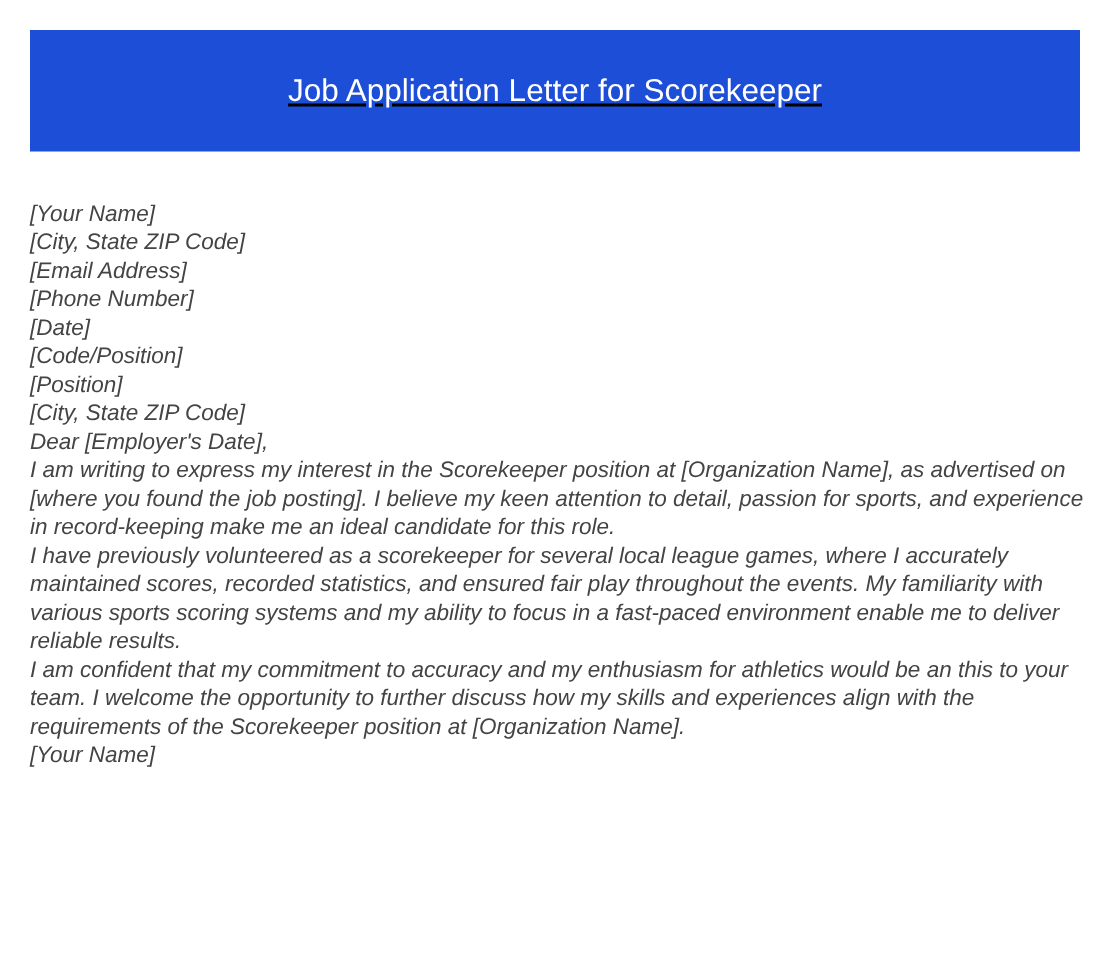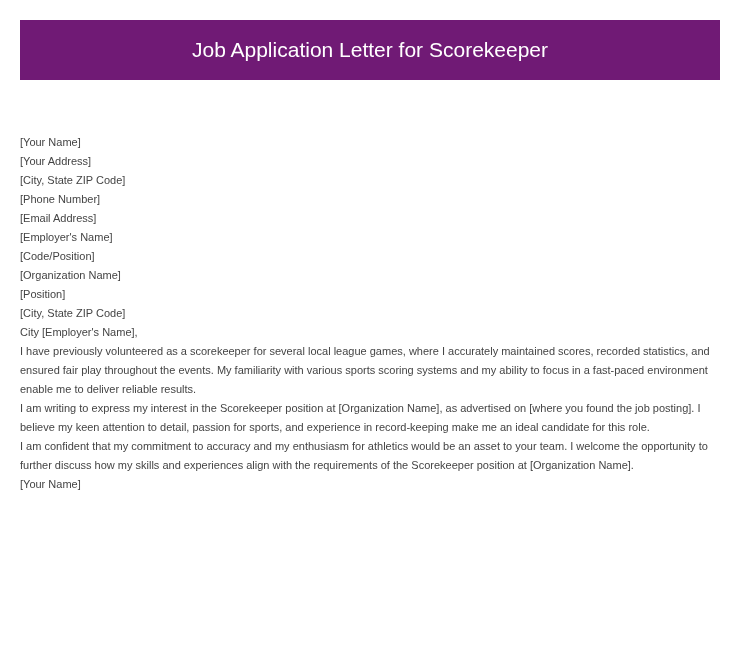--- a/index.html
+++ b/index.html
@@ -12,69 +12,69 @@
       height: 648px;
       position: relative;
       overflow: hidden;
       font-family: "Liberation Sans", sans-serif;
     }
     .header {
       position: absolute;
       left: 20px;
       top: 20px;
       width: 700px;
-      height: 60px;
-      background: #701a75;
+      height: 81px;
+      background: #1d4ed8;
       display: flex;
       align-items: center;
       justify-content: center;
+      text-decoration: underline;
     }
     .header h1 {
       margin: 0;
       color: #ffffff;
       font-family: "Liberation Sans", sans-serif;
       font-weight: normal;
       font-size: 21px;
       letter-spacing: 0px;
     }
     .letter {
       position: absolute;
       left: 20px;
       top: 133px;
       width: 705px;
       color: #444444;
       font-family: "Liberation Sans", sans-serif;
-      font-size: 11px;
+      font-size: 15px;
       line-height: 19px;
+      font-style: italic;
     }
     .letter .line {
       margin: 0;
       white-space: normal;
     }
   </style>
 </head>
 <body>
 
 <div class="header">
   <h1>Job Application Letter for Scorekeeper</h1>
 </div>
 
 <div class="letter">
   <div>
     <p class="line">[Your Name]</p>
-    <p class="line">[Your Address]</p>
     <p class="line">[City, State ZIP Code]</p>
+    <p class="line">[Email Address]</p>
     <p class="line">[Phone Number]</p>
-    <p class="line">[Email Address]</p>
   </div>
+  <p class="line">[Date]</p>
   <div>
-    <p class="line">[Employer's Name]</p>
     <p class="line">[Code/Position]</p>
-    <p class="line">[Organization Name]</p>
     <p class="line">[Position]</p>
     <p class="line">[City, State ZIP Code]</p>
   </div>
-  <p class="line">City [Employer's Name],</p>
+  <p class="line">Dear [Employer's Date],</p>
+  <p class="line">I am writing to express my interest in the Scorekeeper position at [Organization Name], as advertised on [where you found the job posting]. I believe my keen attention to detail, passion for sports, and experience in record-keeping make me an ideal candidate for this role.</p>
   <p class="line">I have previously volunteered as a scorekeeper for several local league games, where I accurately maintained scores, recorded statistics, and ensured fair play throughout the events. My familiarity with various sports scoring systems and my ability to focus in a fast-paced environment enable me to deliver reliable results.</p>
-  <p class="line">I am writing to express my interest in the Scorekeeper position at [Organization Name], as advertised on [where you found the job posting]. I believe my keen attention to detail, passion for sports, and experience in record-keeping make me an ideal candidate for this role.</p>
-  <p class="line">I am confident that my commitment to accuracy and my enthusiasm for athletics would be an asset to your team. I welcome the opportunity to further discuss how my skills and experiences align with the requirements of the Scorekeeper position at [Organization Name].</p>
+  <p class="line">I am confident that my commitment to accuracy and my enthusiasm for athletics would be an this to your team. I welcome the opportunity to further discuss how my skills and experiences align with the requirements of the Scorekeeper position at [Organization Name].</p>
   <p class="line">[Your Name]</p>
 </div>
 
 </body></html>

